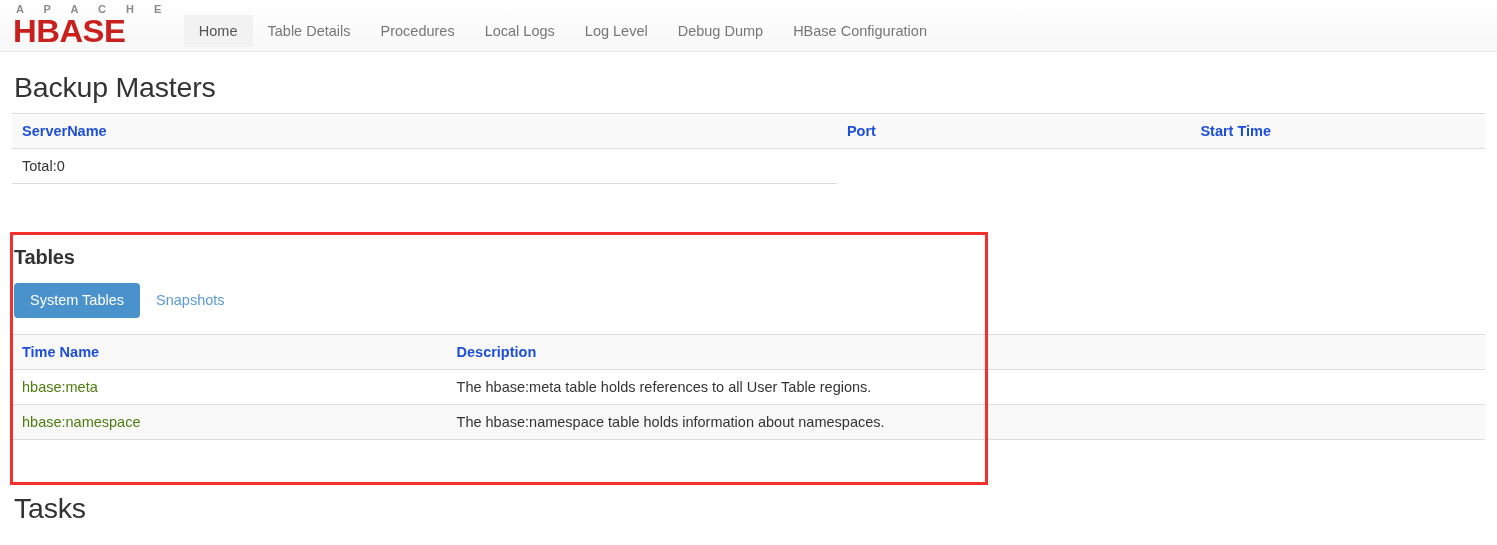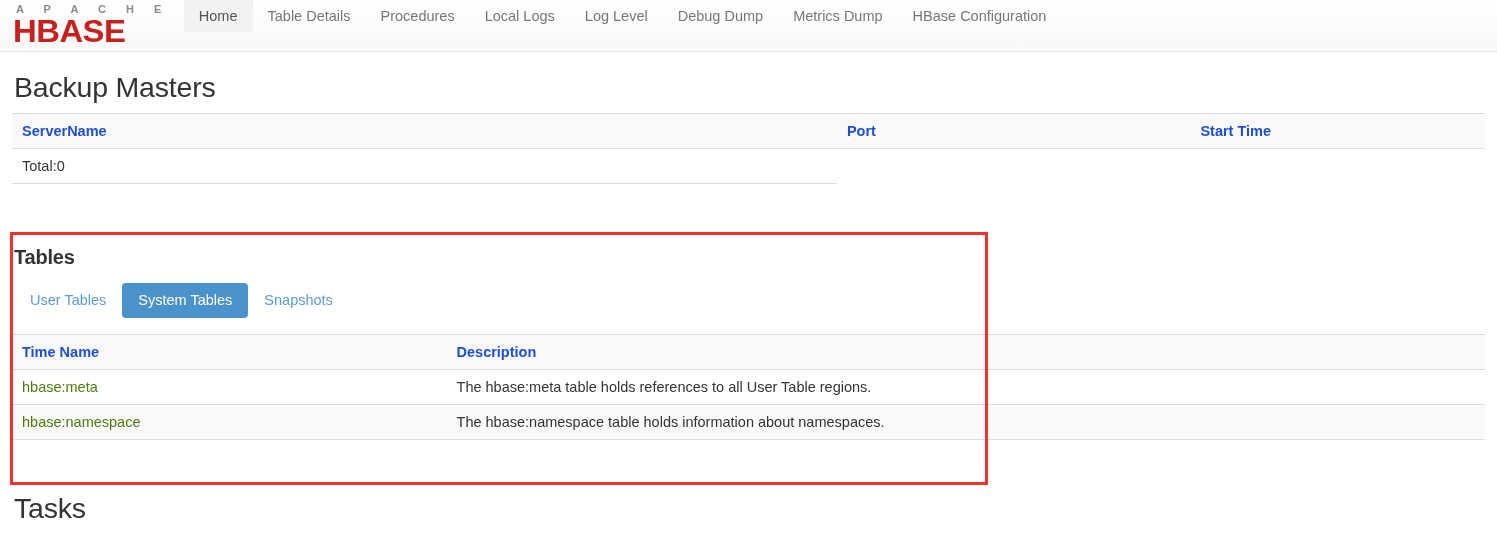--- a/index.html
+++ b/index.html
@@ -60,20 +60,21 @@
   }
   .nav-item {
     display: flex;
     align-items: center;
     padding: 8px 15px;
     font-size: 14.5px;
     color: #777777;
     text-decoration: none;
     white-space: nowrap;
     cursor: pointer;
+    margin-top: 15px;
   }
   .nav-item.active {
     background: #f2f2f2;
     color: #555555;
   }
 
   
   .container {
     position: relative;
     padding: 0 12px;
@@ -219,23 +220,20 @@
         <a class="nav-item">Procedures</a>
       </li>
     <li>
         <a class="nav-item">Local Logs</a>
       </li>
     <li>
         <a class="nav-item">Log Level</a>
       </li>
     <li>
         <a class="nav-item">Debug Dump</a>
-      </li>
-    <li>
-        <a class="nav-item">Metrics Dump</a>
       </li>
     <li>
         <a class="nav-item">HBase Configuration</a>
       </li>
   </ul>
 </div>
 
 <div class="container">
 
   <h2 class="section-title">Backup Masters</h2>
@@ -258,21 +256,20 @@
   </table>
 
   <div class="tables-section">
 
     <div class="highlight-box"></div>
 
     <div class="tables-inner">
       <h2 class="tables-title">Tables</h2>
 
       <div class="tabs">
-        <a class="tab">User Tables</a>
         <a class="tab active">System Tables</a>
         <a class="tab">Snapshots</a>
       </div>
 
       <table class="data-table">
         <thead>
           <tr>
             <th class="tn-name">Time Name</th>
             <th class="tn-desc">Description</th>
           </tr>

